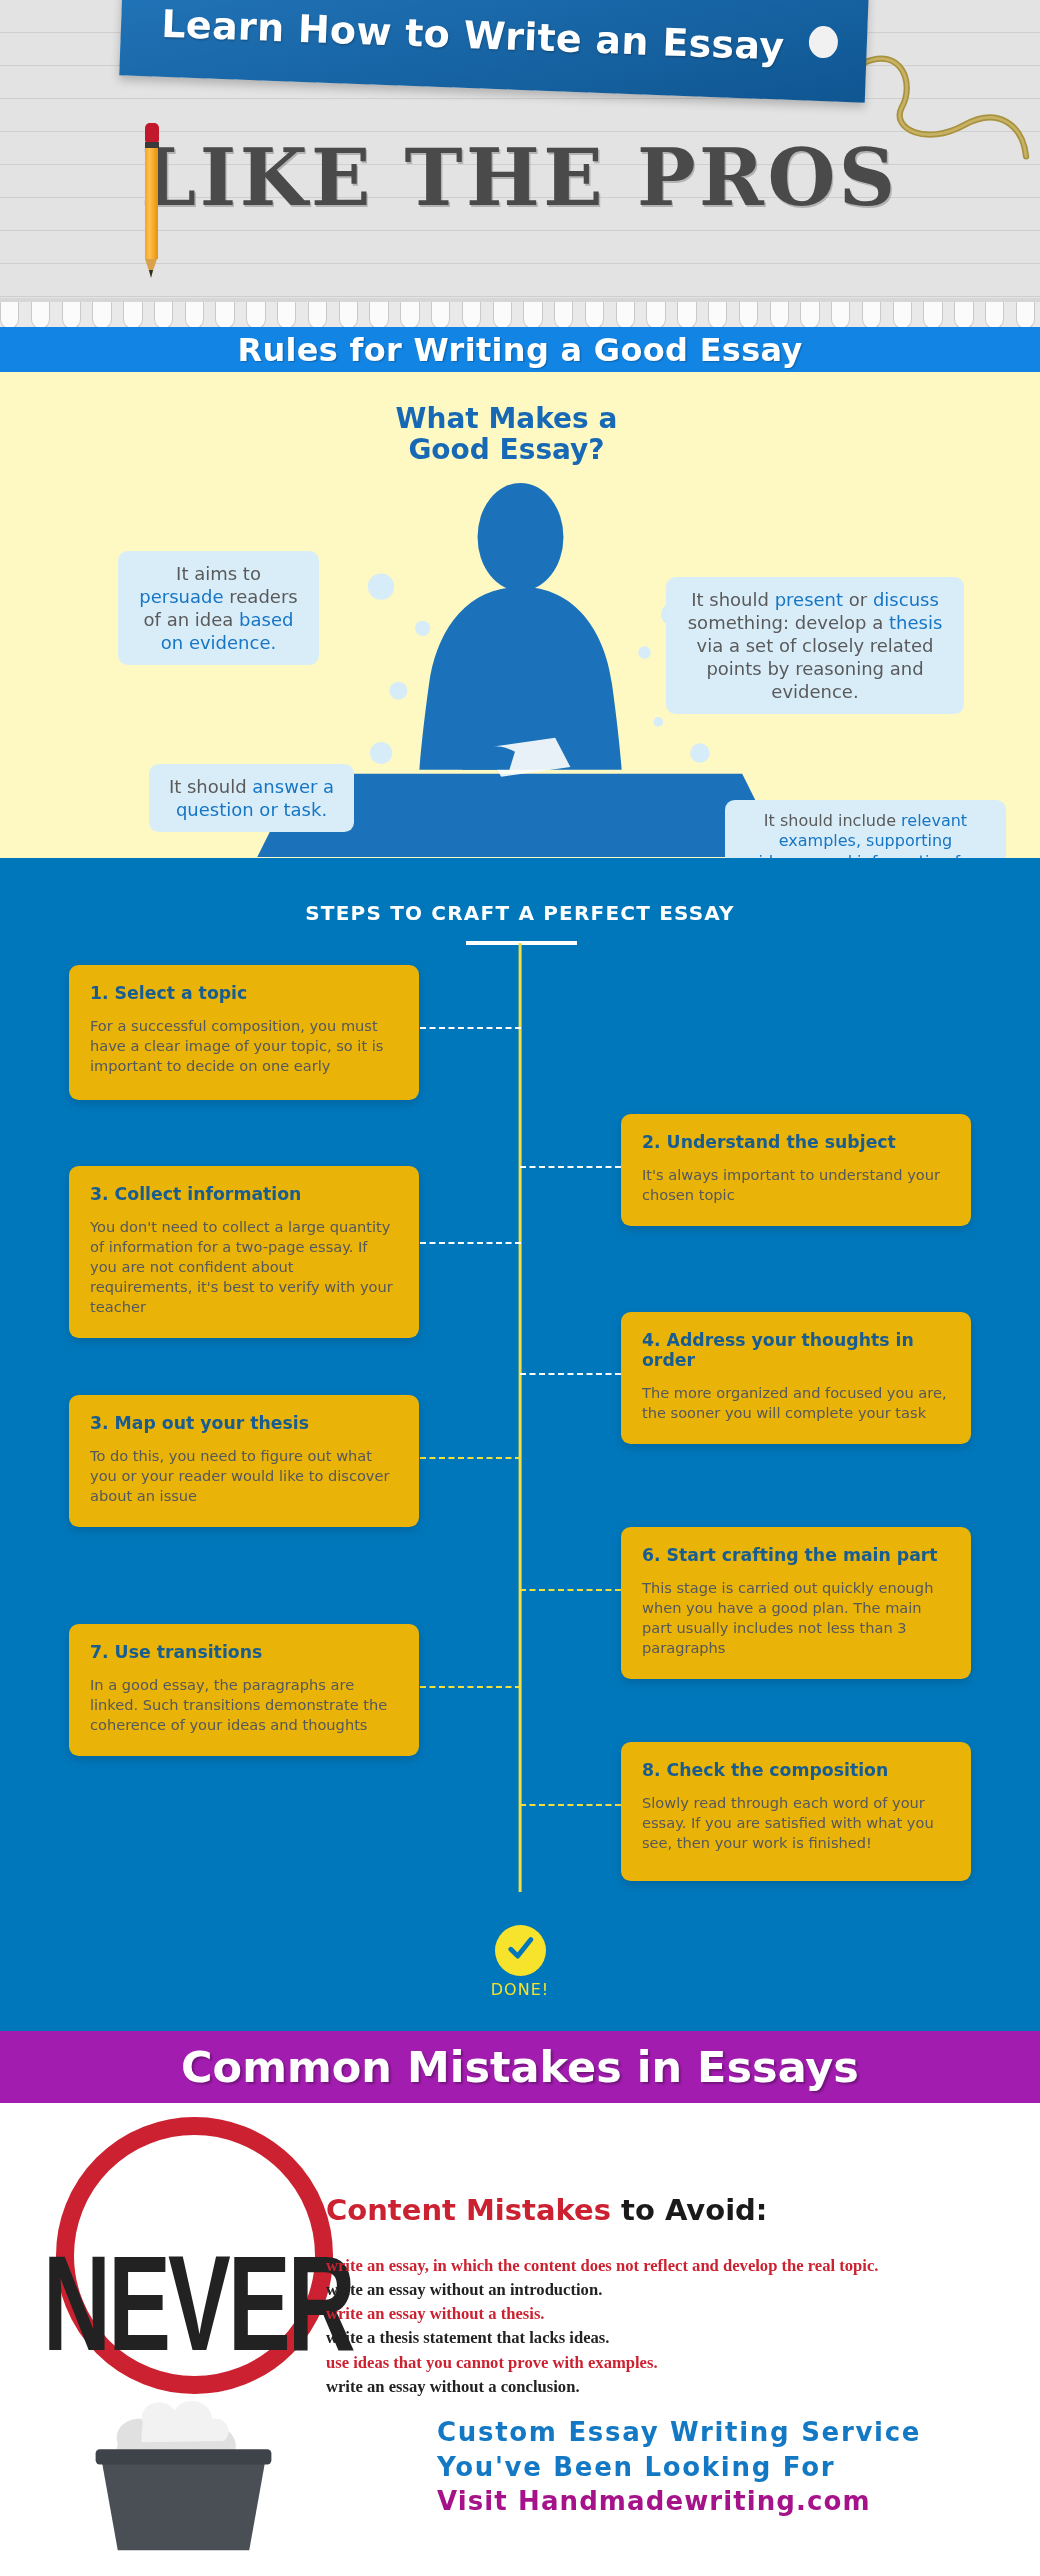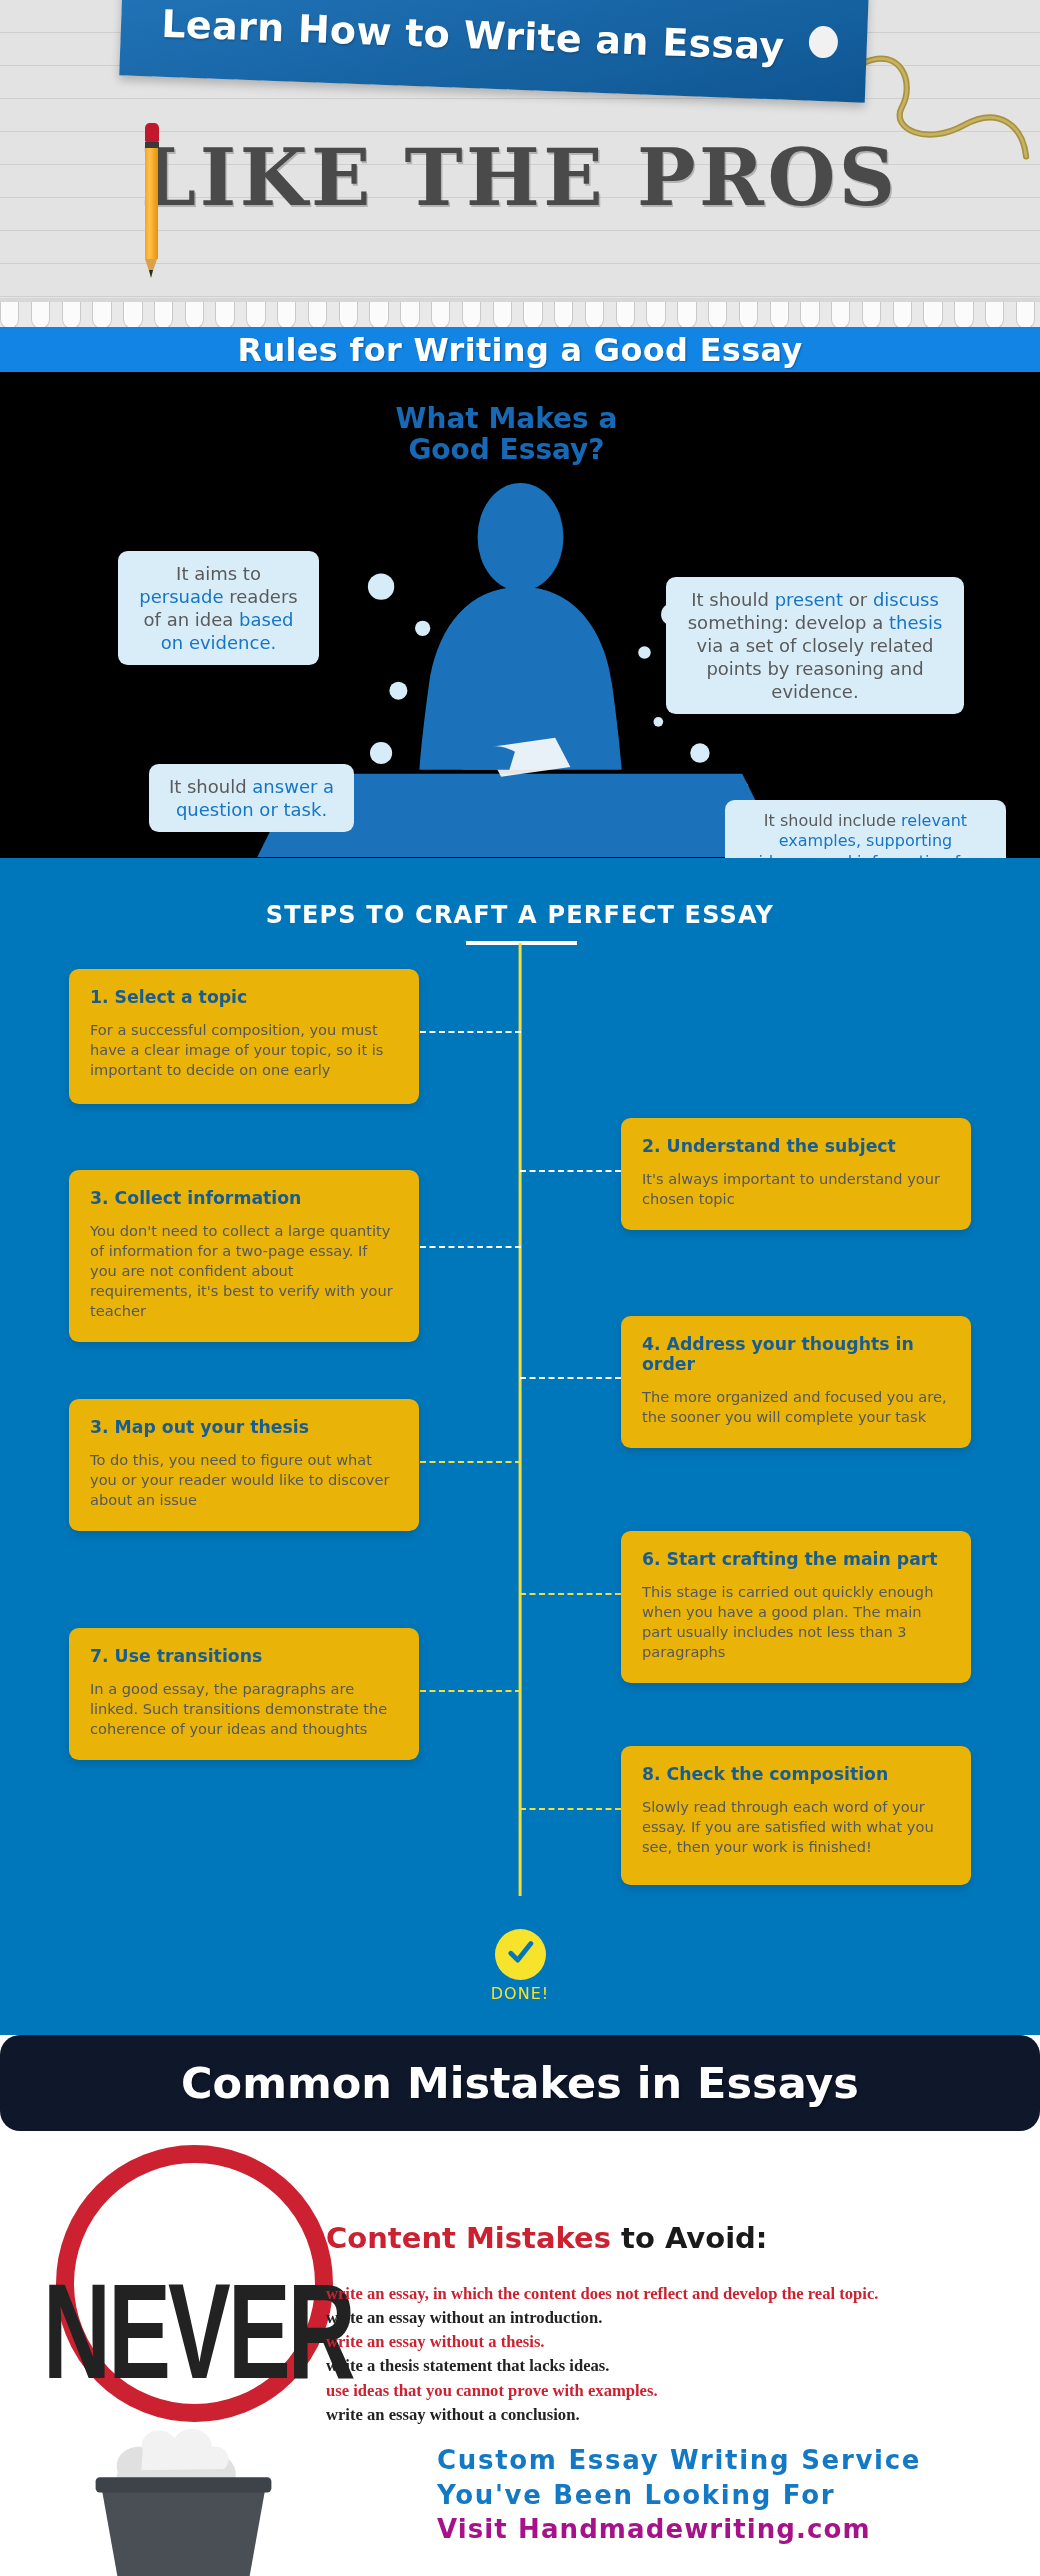--- a/index.html
+++ b/index.html
@@ -77,21 +77,21 @@
     display:flex; align-items:center; justify-content:center;
   }
   .banner-blue .t {
     color:#ffffff; font-size:32px; font-weight:700; letter-spacing:0.3px;
     font-family:"DejaVu Sans", sans-serif;
     text-shadow:1.4px 1.4px 1.4px rgba(0,0,0,.22);
   }
 
   
   .makes {
-    position:relative; width:1040px; height:486px; background:#000000;
+    position:relative; width:1040px; height:486px; background:#fef9c3;
     overflow:hidden;
   }
   .makes-h {
     position:absolute; left:361px; top:30.5px; width:291px; text-align:center;
     color:#1769b5; font-size:28px; font-weight:700; line-height:1.12;
     font-family:"DejaVu Sans", sans-serif;
   }
   .silhouette { position:absolute; left:257px; top:104px; width:527px; height:381px; }
   .dots { position:absolute; left:173px; top:180px; width:735px; height:305px; }
 
@@ -105,21 +105,21 @@
   .b2 { left:149px; top:392px;  width:205px; }
   .b4 { left:666px; top:205px;  width:298px; }
   .b5 { left:725px;top:428px;  width:281px; font-size:16px; }
 
   
   .steps {
     position:relative; width:1040px; background:#0077bb;
     padding-top:43px; padding-bottom:32px;
   }
   .steps-h {
-    text-align:center; color:#ffffff; font-size:24px; font-weight:700;
+    text-align:center; color:#ffffff; font-size:20px; font-weight:700;
     letter-spacing:1.2px; font-family:"DejaVu Sans", sans-serif;
   }
   .spine { position:absolute; left:520px; top:85px; bottom:139px; width:2.8px;
     background:#f2de3c; transform:translateX(-1.4px); }
   .spine-top { position:absolute; left:466px; top:83px; width:111px; height:4.2px;
     background:#ffffff; }
 
   .cards { position:relative; margin-top:40px; height:957px; }
   .card {
     position:absolute; background:#eab308; border-radius:9.7px;
@@ -149,22 +149,22 @@
   .done-circle {
     width:51px; height:51px; border-radius:50%; background:#f7e game; background:#f8e32c;
     margin:0 auto; position:relative;
   }
   .done-check { position:absolute; left:11.8px; top:9.7px; width:29px; height:29px; }
   .done-label { margin-top:4px; color:#f8e32c; font-size:16px; font-weight:400;
     letter-spacing:1px; font-family:"DejaVu Sans", sans-serif; }
 
   
   .banner-purple {
-    background:#0f172a; height:96px; width:1040px;
-    display:flex; align-items:center; justify-content:center;border-radius:20px;
+    background:#a21caf; height:72px; width:1040px;
+    display:flex; align-items:center; justify-content:center;
   }
   .banner-purple .t {
     color:#ffffff; font-size:43px; font-weight:700;
     font-family:"DejaVu Sans", sans-serif;
     text-shadow:2.1px 2.1px 2.1px rgba(0,0,0,.28);
   }
 
   
   .mistakes { position:relative; width:1040px; height:454px; background:#ffffff; }
   .never-wrap { position:absolute; left:14px; top:14px; width:361px; height:291px; }

